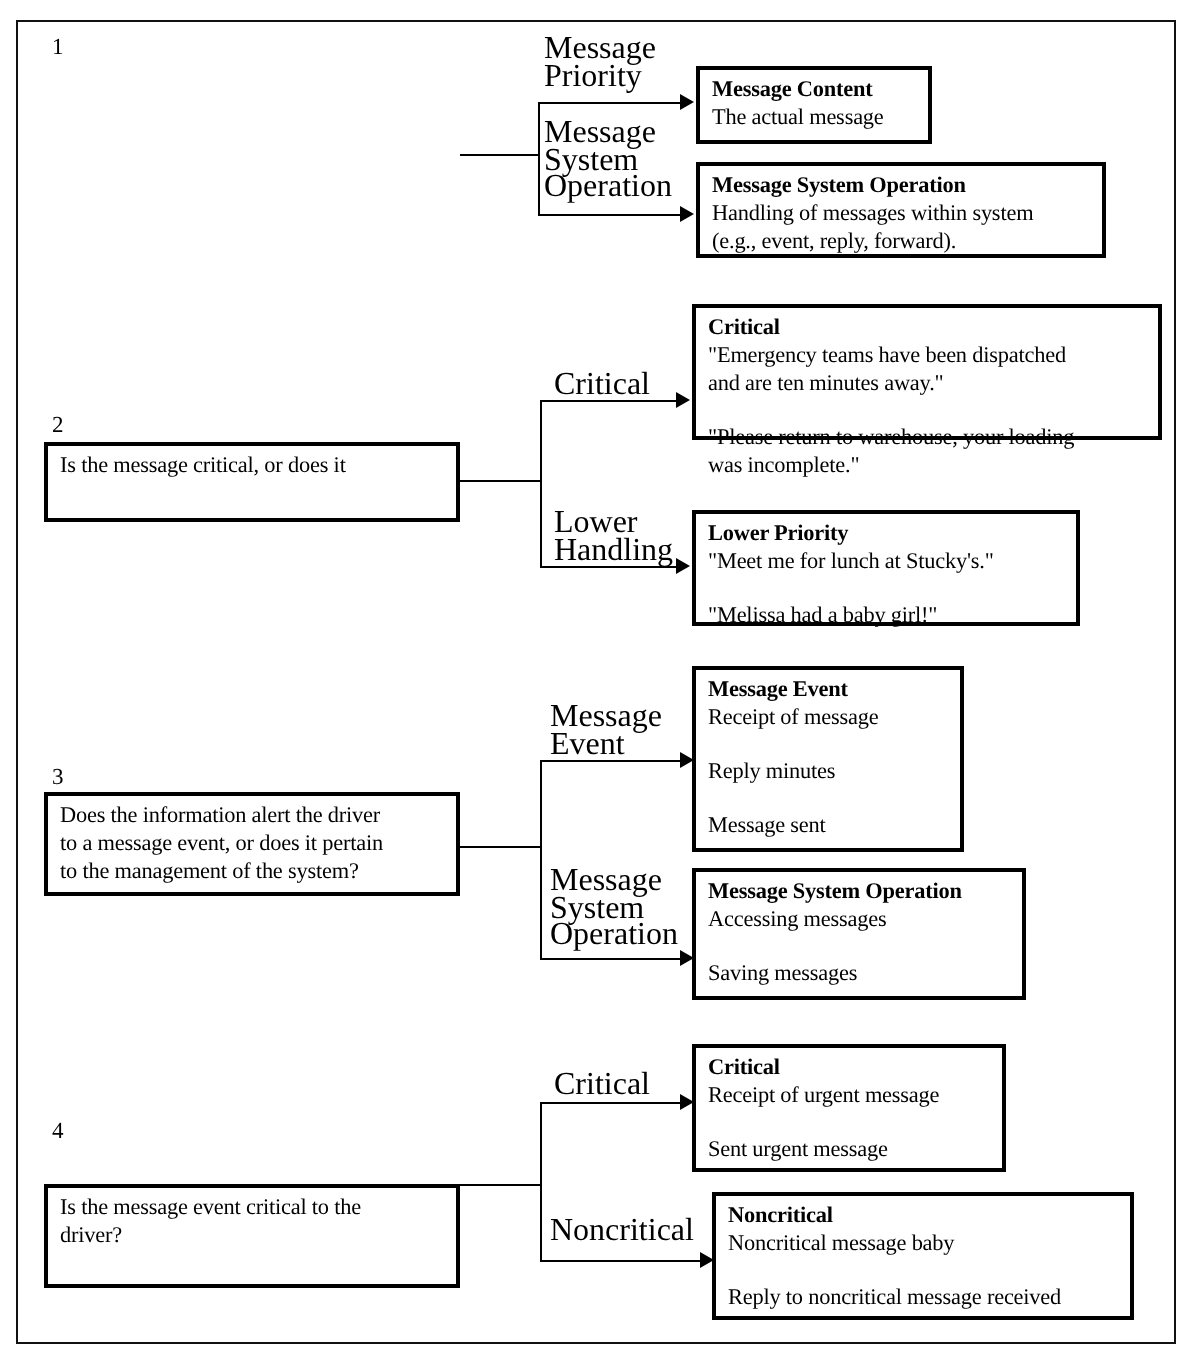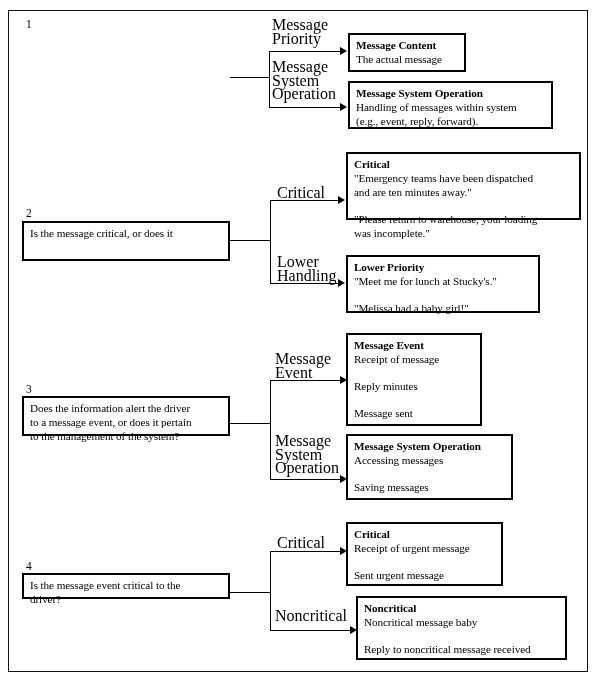--- a/index.html
+++ b/index.html
@@ -155,21 +155,21 @@
   </div>
 
   <div class="box" style="left:346px; top:255px; width:194px; height:58px;">
     <span class="box-title">Lower Priority</span>
     <span class="box-line">"Meet me for lunch at Stucky's."</span>
     <span class="box-line gap">"Melissa had a baby girl!"</span>
   </div>
 
   <div class="step-num" style="left:26px; top:383px;">3</div>
 
-  <div class="box q" style="left:22px; top:396px; width:208px; height:40px;">
+  <div class="box q" style="left:22px; top:396px; width:208px; height:52px;">
     <span class="box-line">Does the information alert the driver</span>
     <span class="box-line">to a message event, or does it pertain</span>
     <span class="box-line">to the management of the system?</span>
   </div>
 
   <div class="hline" style="left:230px; top:423px; width:41px;"></div>
   <div class="vline" style="left:270px; top:380px; height:100px;"></div>
   <div class="hline" style="left:270px; top:380px; width:71px;"></div>
   <div class="arrow" style="left:340px; top:376px;"></div>
   <div class="hline" style="left:270px; top:479px; width:71px;"></div>
@@ -193,21 +193,21 @@
   </div>
 
   <div class="box" style="left:346px; top:434px; width:167px; height:66px;">
     <span class="box-title">Message System Operation</span>
     <span class="box-line">Accessing messages</span>
     <span class="box-line gap">Saving messages</span>
   </div>
 
   <div class="step-num" style="left:26px; top:560px;">4</div>
 
-  <div class="box q" style="left:22px; top:573px; width:208px; height:26px;">
+  <div class="box q" style="left:22px; top:592px; width:208px; height:52px;">
     <span class="box-line">Is the message event critical to the</span>
     <span class="box-line">driver?</span>
   </div>
 
   <div class="hline" style="left:230px; top:592px; width:41px;"></div>
   <div class="vline" style="left:270px; top:551px; height:80px;"></div>
   <div class="hline" style="left:270px; top:551px; width:71px;"></div>
   <div class="arrow" style="left:340px; top:547px;"></div>
   <div class="hline" style="left:270px; top:630px; width:81px;"></div>
   <div class="arrow" style="left:350px; top:626px;"></div>

